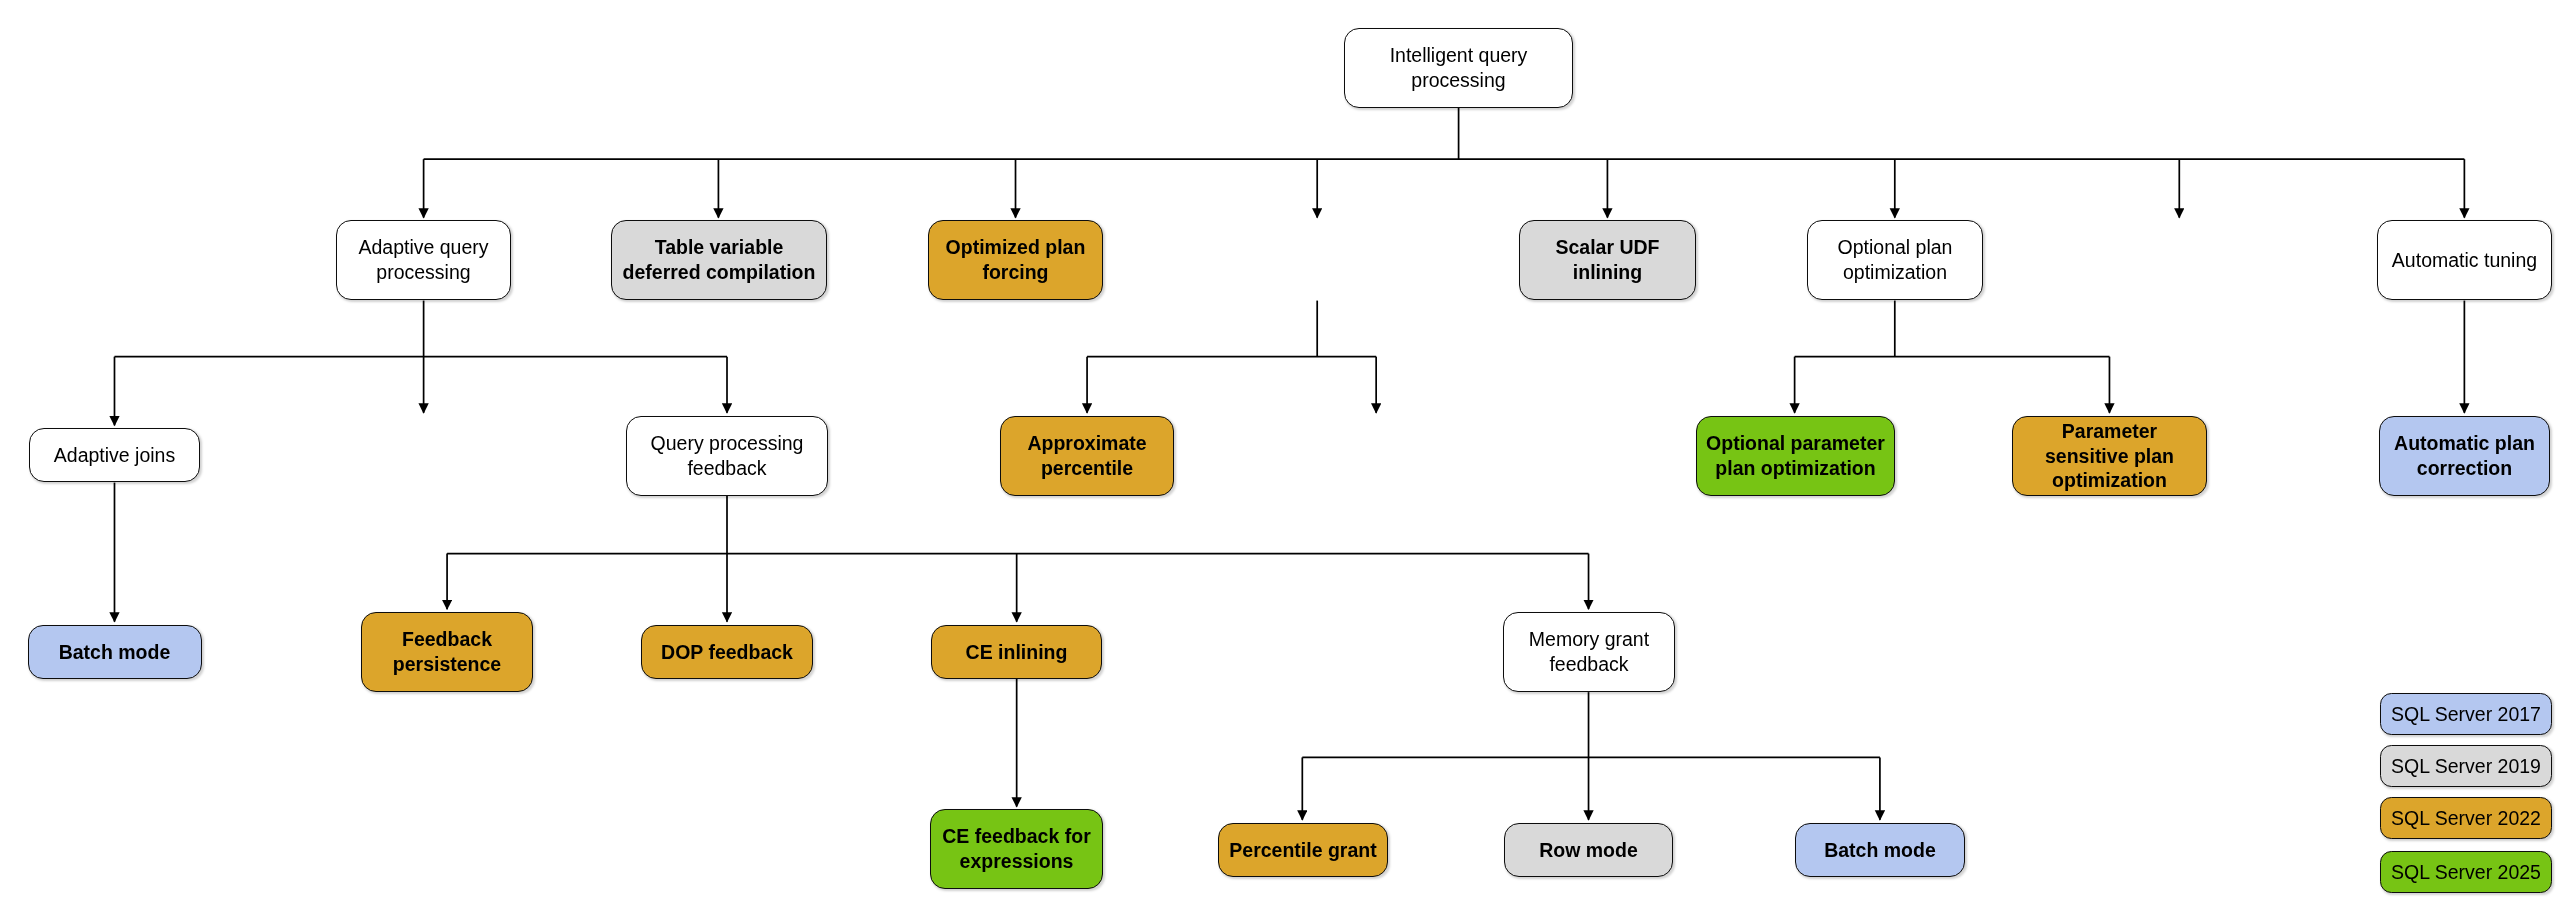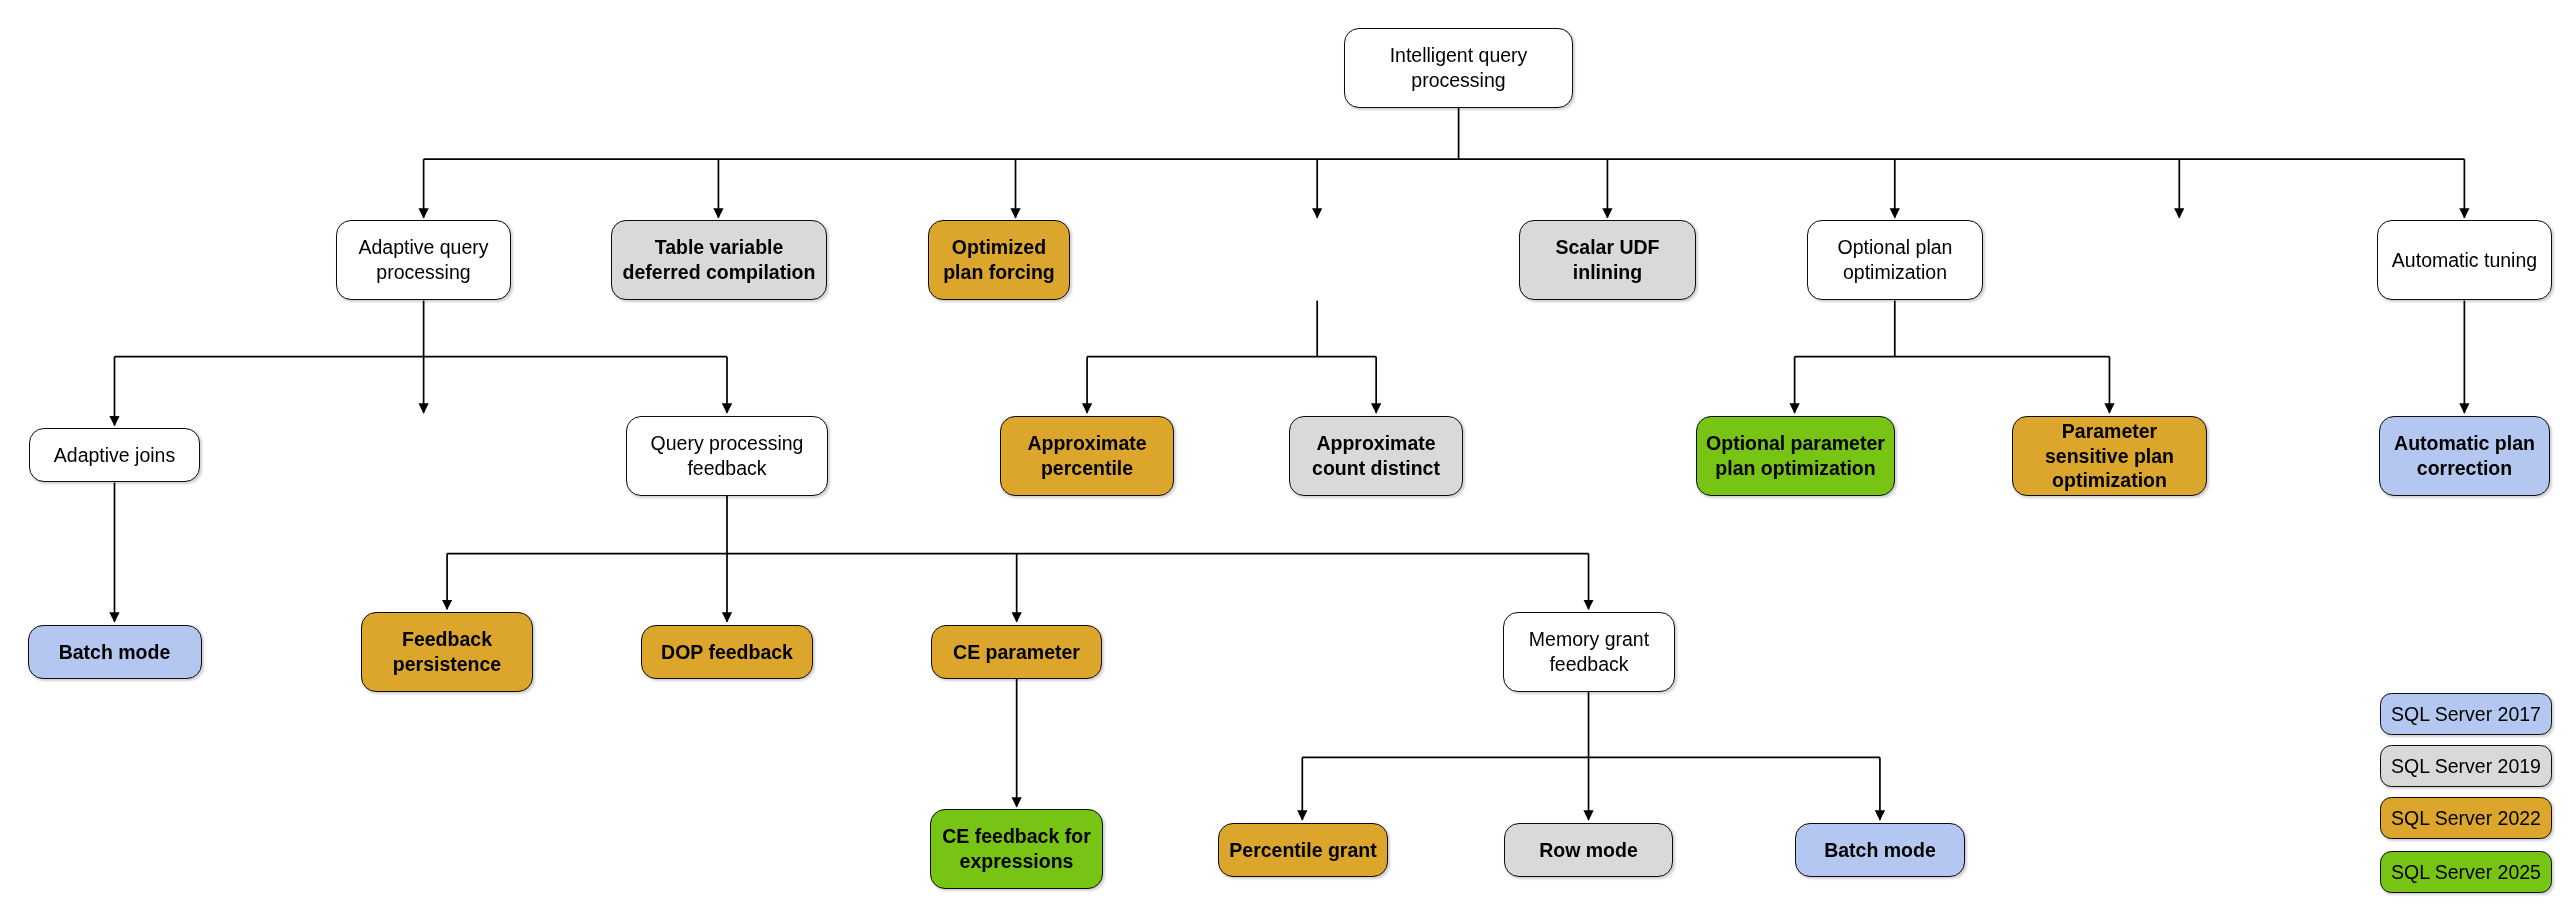--- a/index.html
+++ b/index.html
@@ -101,37 +101,36 @@
       <path d="M2275 1323 V1432" marker-end="url(#arrow)"></path>
       <path d="M2775 1323 V1432" marker-end="url(#arrow)"></path>
       <path d="M3284 1323 V1432" marker-end="url(#arrow)"></path>
     </g>
   </svg>
 
   <div class="node white cat" style="left:1344px;top:27.5px;width:229px;height:80px">Intelligent query processing</div>
 
   <div class="node white cat" style="left:336px;top:220px;width:175px;height:80px">Adaptive query processing</div>
   <div class="node gray" style="left:611px;top:220px;width:216px;height:80px">Table variable deferred compilation</div>
-  <div class="node gold" style="left:928px;top:220px;width:142px;height:80px">Optimized plan forcing</div>
+  <div class="node gold" style="left:928px;top:220px;width:175px;height:80px">Optimized plan forcing</div>
   <div class="node gray" style="left:1519px;top:220px;width:177px;height:80px">Scalar UDF inlining</div>
   <div class="node white cat" style="left:1807px;top:220px;width:176px;height:80px">Optional plan optimization</div>
   <div class="node white cat" style="left:2377px;top:220px;width:175px;height:80px">Automatic tuning</div>
 
   <div class="node white cat" style="left:29px;top:428px;width:171px;height:54px">Adaptive joins</div>
   <div class="node white cat" style="left:626px;top:416px;width:202px;height:80px">Query processing feedback</div>
   <div class="node gold" style="left:1000px;top:416px;width:174px;height:80px">Approximate percentile</div>
-  <div class="node gray" style="left:1289px;top:416px;width:174px;height:80px">Approximate count distinct</div>
   <div class="node green" style="left:1696px;top:416px;width:199px;height:80px">Optional parameter plan optimization</div>
   <div class="node gold" style="left:2012px;top:416px;width:195px;height:80px">Parameter sensitive plan optimization</div>
   <div class="node blue" style="left:2379px;top:416px;width:171px;height:80px">Automatic plan correction</div>
 
   <div class="node blue" style="left:27.5px;top:625px;width:174px;height:54px">Batch mode</div>
   <div class="node gold" style="left:361px;top:612px;width:172px;height:80px">Feedback persistence</div>
   <div class="node gold" style="left:641px;top:625px;width:172px;height:54px">DOP feedback</div>
-  <div class="node gold" style="left:931px;top:625px;width:171px;height:54px">CE parameter</div>
+  <div class="node gold" style="left:931px;top:625px;width:171px;height:54px">CE inlining</div>
   <div class="node white cat" style="left:1503px;top:612px;width:172px;height:80px">Memory grant feedback</div>
 
   <div class="node green" style="left:930px;top:809px;width:173px;height:80px">CE feedback for expressions</div>
   <div class="node gold" style="left:1218px;top:823px;width:170px;height:54px">Percentile grant</div>
   <div class="node gray" style="left:1504px;top:823px;width:169px;height:54px">Row mode</div>
   <div class="node blue" style="left:1795px;top:823px;width:170px;height:54px">Batch mode</div>
 
   <div>
     <div class="legend-item blue" style="top:693px">SQL Server 2017</div>
     <div class="legend-item gray" style="top:745px">SQL Server 2019</div>

